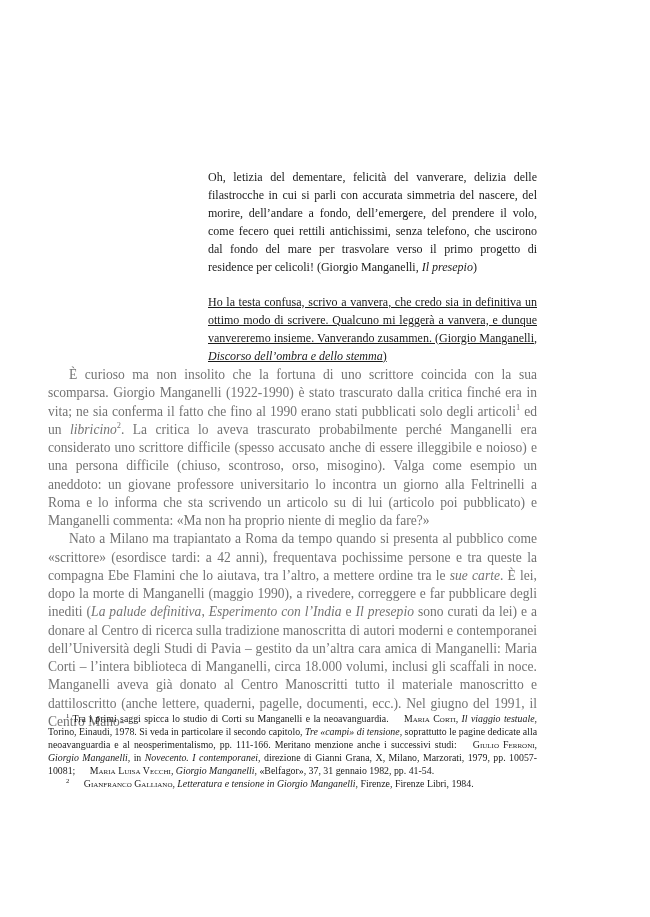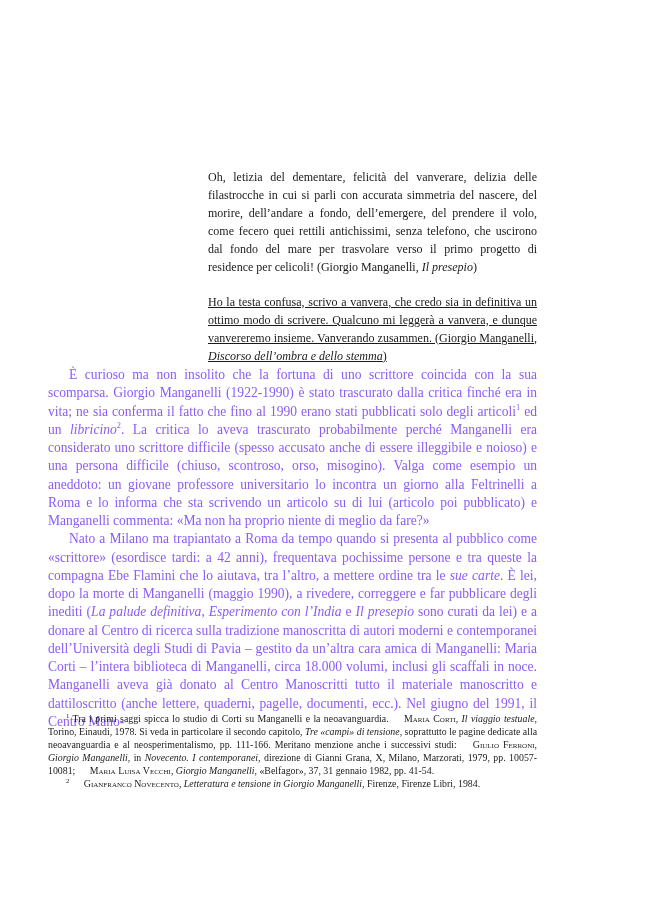--- a/index.html
+++ b/index.html
@@ -62,21 +62,21 @@
     top: 366px;
     width: 489px;
   }
   .body-text p {
     margin: 0;
     font-size: 13.55px;
     line-height: 18.25px;
     text-align: justify;
     text-justify: inter-word;
     text-indent: 21px;
-    color: #8b5cf6;
+    color: #737373;
     hyphens: manual;
   }
 
   
   .footnotes {
     position: absolute;
     left: 48px;
     top: 713px;
     width: 489px;
   }
@@ -119,16 +119,16 @@
     <p class="epigraph"><span>Ho la testa confusa, scrivo a vanvera, che credo sia in definitiva un ottimo modo di scrivere. Qualcuno mi leggerà a vanvera, e dunque vanvereremo insieme. Vanverando zusammen. (Giorgio Manganelli, </span><i class="it">Discorso dell’ombra e dello stemma</i><span>)</span></p>
   </div>
 
   <div class="body-text">
     <p><span>È curioso ma non insolito che la fortuna di uno scrittore coincida con la sua scomparsa. Giorgio Manganelli (1922-1990) è stato trascurato dalla critica finché era in vita; ne sia conferma il fatto che fino al 1990 erano stati pubblicati solo degli articoli</span><sup>1</sup><span> ed un </span><i class="it">libricino</i><sup>2</sup><span>. La critica lo aveva trascurato probabilmente perché Manganelli era considerato uno scrittore difficile (spesso accusato anche di essere illeggibile e noioso) e una persona difficile (chiuso, scontroso, orso, misogino). Valga come esempio un aneddoto: un giovane professore universitario lo incontra un giorno alla Feltrinelli a Roma e lo informa che sta scrivendo un articolo su di lui (articolo poi pubblicato) e Manganelli commenta: «Ma non ha proprio niente di meglio da fare?»</span></p>
     <p><span>Nato a Milano ma trapiantato a Roma da tempo quando si presenta al pubblico come «scrittore» (esordisce tardi: a 42 anni), frequentava pochissime persone e tra queste la compagna Ebe Flamini che lo aiutava, tra l’altro, a mettere ordine tra le </span><i class="it">sue carte</i><span>. È lei, dopo la morte di Manganelli (maggio 1990), a rivedere, correggere e far pubblicare degli inediti (</span><i class="it">La palude definitiva</i><span>, </span><i class="it">Esperimento con l’India</i><span> e </span><i class="it">Il presepio</i><span> sono curati da lei) e a donare al Centro di ricerca sulla tradizione manoscritta di autori moderni e contemporanei dell’Università degli Studi di Pavia – gestito da un’altra cara amica di Manganelli: Maria Corti – l’intera biblioteca di Manganelli, circa 18.000 volumi, inclusi gli scaffali in noce. Manganelli aveva già donato al Centro Manoscritti tutto il materiale manoscritto e dattiloscritto (anche lettere, quaderni, pagelle, documenti, ecc.). Nel giugno del 1991, il Centro Mano-</span></p>
   </div>
 
   <div class="footnotes">
     <p><span class="fn-marker">1</span> <span>Tra i primi saggi spicca lo studio di Corti su Manganelli e la neoavanguardia. </span><span class="sc">Maria Corti</span><span>, </span><i class="it">Il viaggio testuale</i><span>, Torino, Einaudi, 1978. Si veda in particolare il secondo capitolo, </span><i class="it">Tre «campi» di tensione</i><span>, soprattutto le pagine dedicate alla neoavanguardia e al neosperimentalismo, pp. 111-166. Meritano menzione anche i successivi studi: </span><span class="sc">Giulio Ferroni</span><span>, </span><i class="it">Giorgio Manganelli</i><span>, in </span><i class="it">Novecento. I contemporanei</i><span>, direzione di Gianni Grana, X, Milano, Marzorati, 1979, pp. 10057-10081; </span><span class="sc">Maria Luisa Vecchi</span><span>, </span><i class="it">Giorgio Manganelli</i><span>, «Belfagor», 37, 31 gennaio 1982, pp. 41-54.</span></p>
-    <p><span class="fn-marker">2</span> <span class="sc">Gianfranco Novecento</span><span>, </span><i class="it">Letteratura e tensione in Giorgio Manganelli</i><span>, Firenze, Firenze Libri, 1984.</span></p>
+    <p><span class="fn-marker">2</span> <span class="sc">Gianfranco Galliano</span><span>, </span><i class="it">Letteratura e tensione in Giorgio Manganelli</i><span>, Firenze, Firenze Libri, 1984.</span></p>
   </div>
 
 </div>
 
 </body></html>

